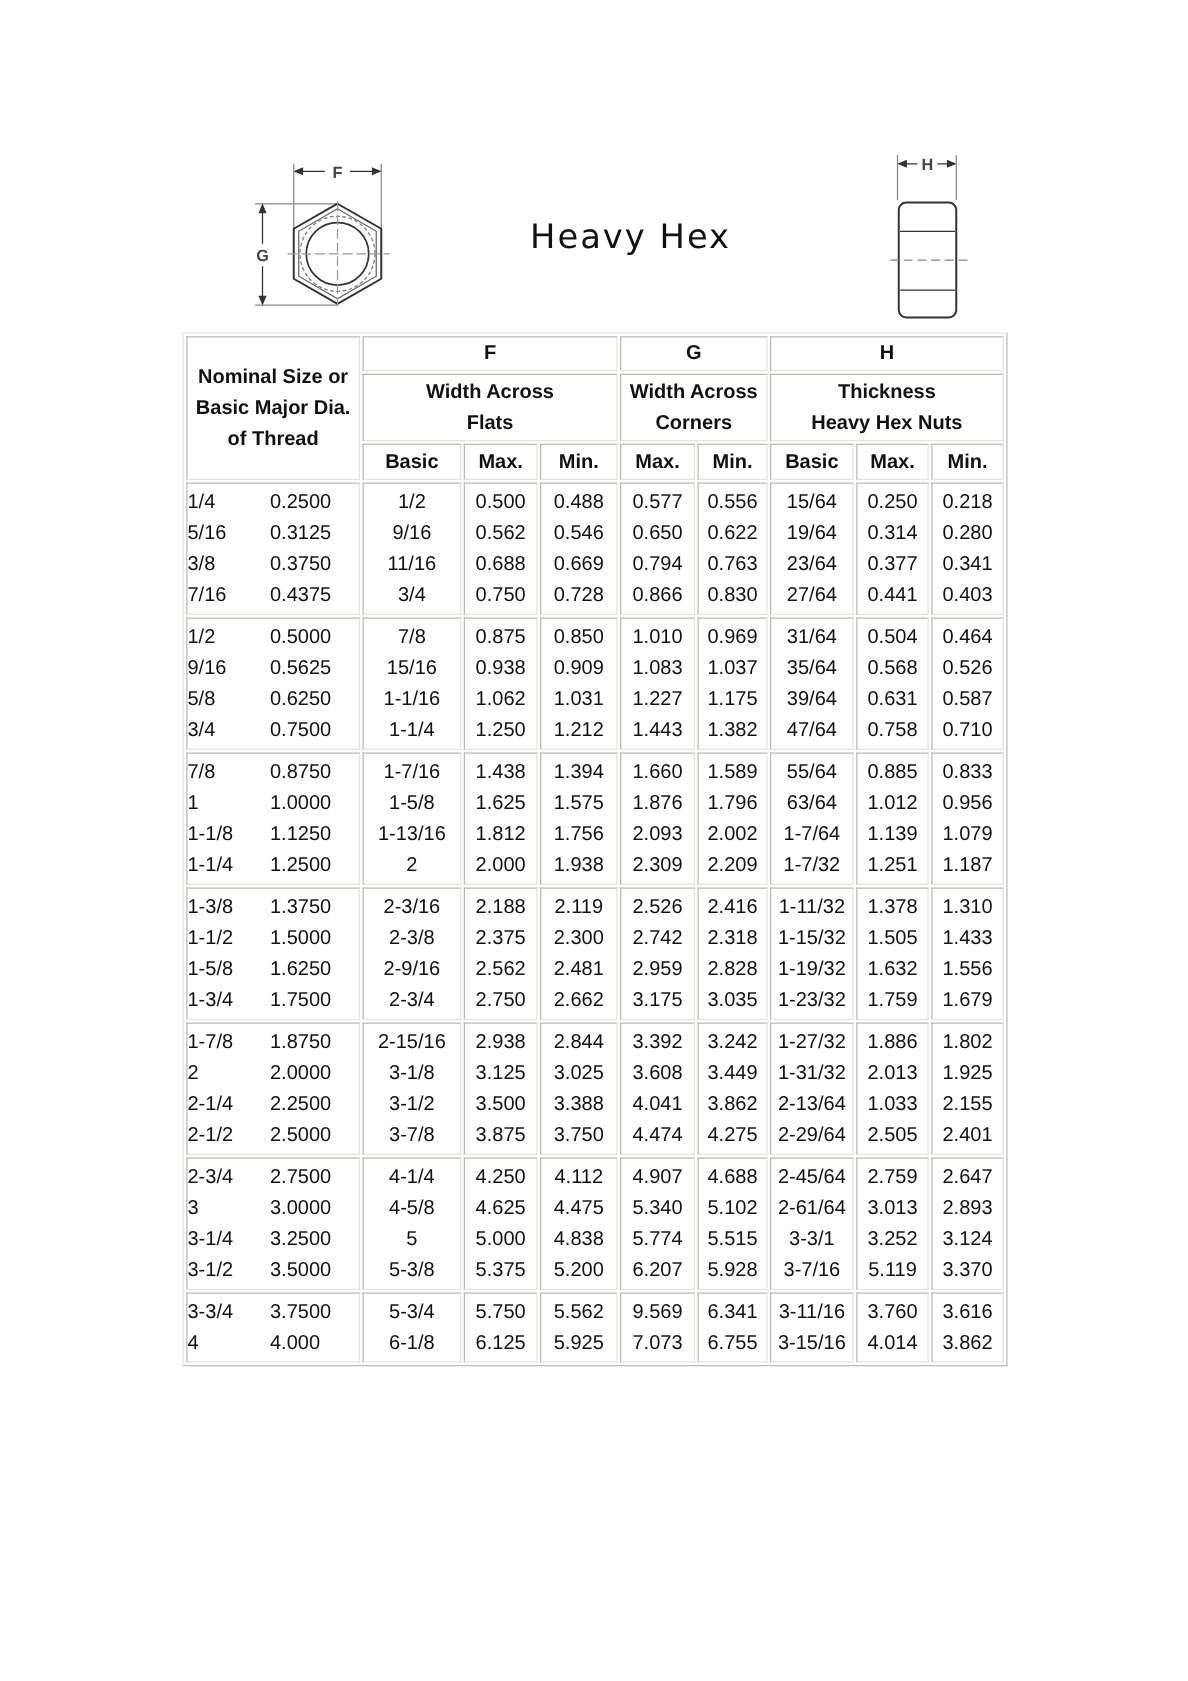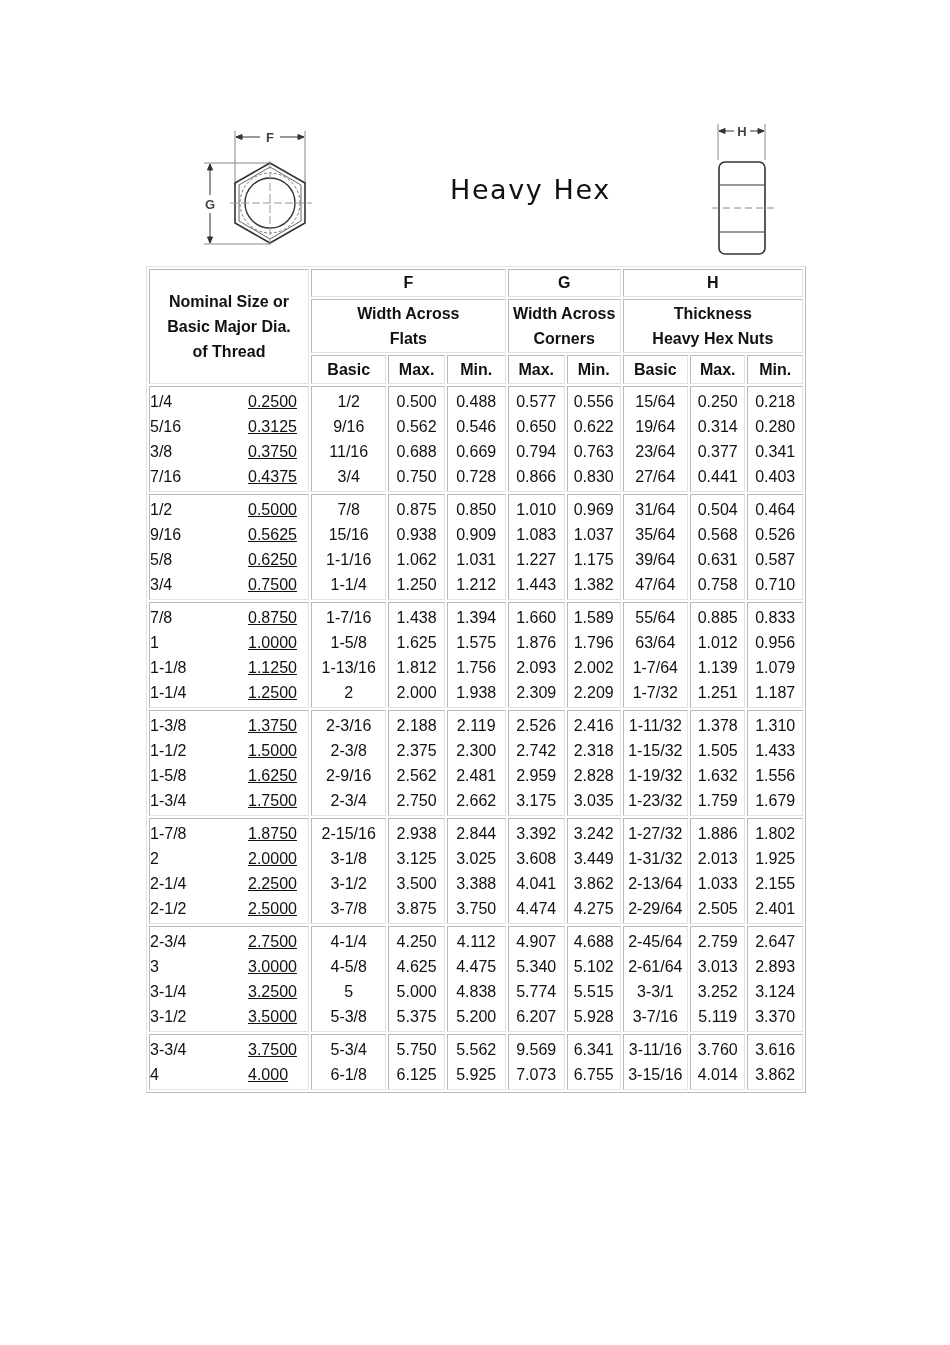--- a/index.html
+++ b/index.html
@@ -1,38 +1,38 @@
 <!DOCTYPE html>
 <html><head>
 <meta charset="utf-8">
 <style>
   html, body { margin: 0; padding: 0; background: #ffffff; }
   body { width: 950px; height: 1345px; position: relative; overflow: hidden;
          font-family: "Liberation Sans", sans-serif; color: #111; }
   .front-view { position: absolute; left: 200px; top: 125px; width: 115px; height: 125px; }
   .side-view  { position: absolute; left: 710px; top: 120px; width: 70px; height: 140px; }
-  .title { position: absolute; left: 450px; top: 174px; font-size: 27px; letter-spacing: 1.6px;
+  .title { position: absolute; left: 424px; top: 174px; font-size: 27px; letter-spacing: 1.6px;
            font-family: "DejaVu Sans", sans-serif; font-weight: normal; color: #111; }
 
   table.spec { position: absolute; left: 146px; top: 266px; border-collapse: separate;
                border-spacing: 2px; border: 1px solid; border-color: #e6e3dc #bdb9b0 #bdb9b0 #e6e3dc;
                width: 660px; }
   table.spec td, table.spec th { border: 1px solid; border-color: #bdb9b0 #e6e3dc #e6e3dc #bdb9b0;
                padding: 0; font-size: 16px; text-align: center; vertical-align: middle; }
   table.spec th { font-weight: bold; font-size: 16px; color: #111; }
   .h-top { height: 28px; }
   .h-sub { height: 54px; line-height: 25px; }
   .h-cols { height: 29px; }
   .nominal-head { line-height: 25px; }
   td.grp { padding: 2px 0 !important; }
   .cellrows div { height: 25px; line-height: 25px; white-space: nowrap; }
   .nom { text-align: left !important; padding-left: 3px !important; }
-  .nom .r { display: flex; height: 25px; line-height: 25px; gap: 32px; }
+  .nom .r { display: flex; height: 25px; line-height: 25px; }
   .nom .frac { width: 66px; }
-  .nom .dec { width: 60px; text-decoration: underline; }
+  .nom .dec { width: 60px; }
 </style>
 </head>
 <body>
 
 <svg class="front-view" viewBox="0 0 115 125">
   <g stroke="#333" fill="none" stroke-width="1">
     <line x1="35" y1="6" x2="35" y2="60" stroke="#888"></line>
     <line x1="105" y1="6" x2="105" y2="60" stroke="#888"></line>
     <line x1="36" y1="12" x2="60" y2="12"></line>
     <line x1="80" y1="12" x2="104" y2="12"></line>

